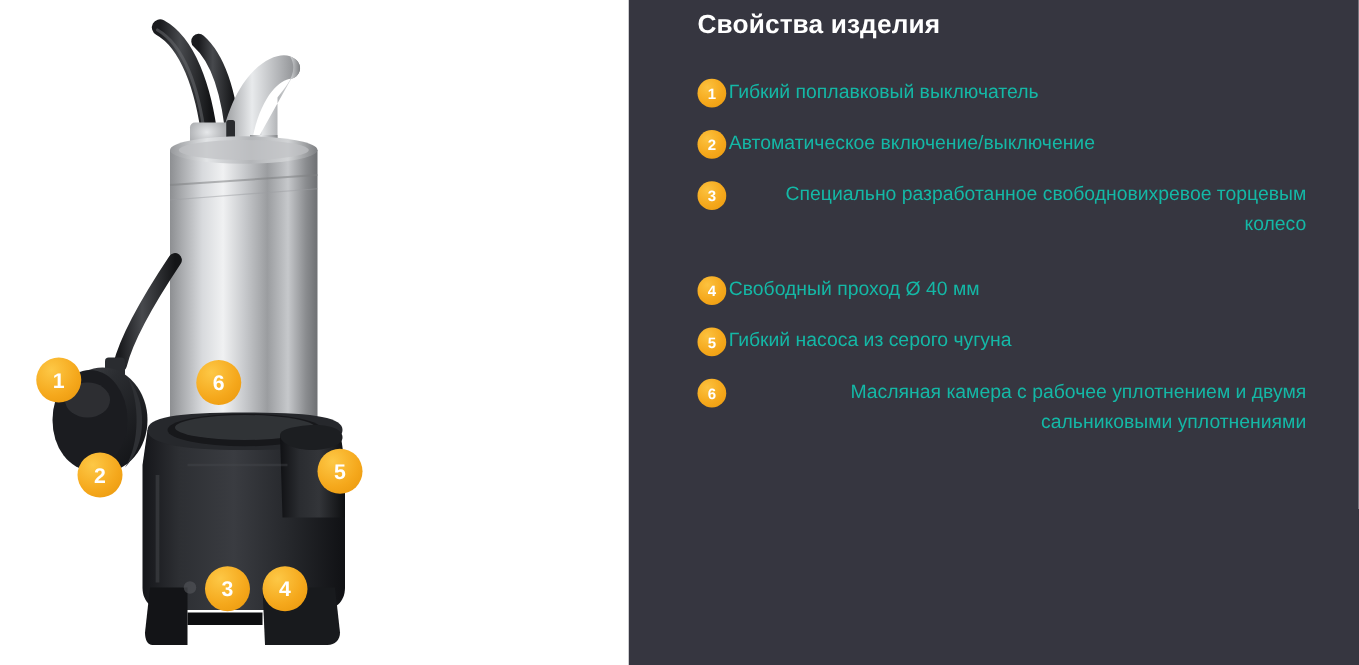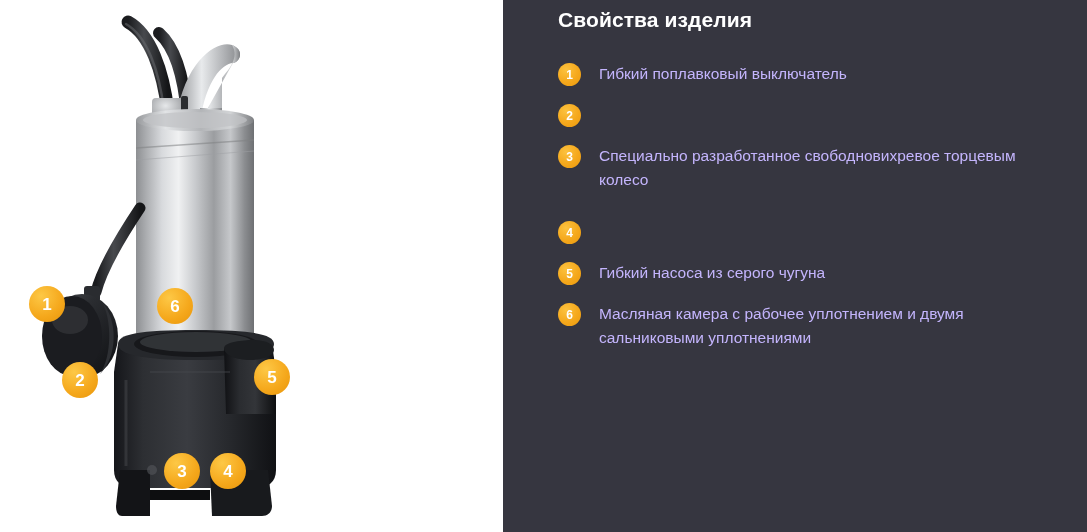--- a/index.html
+++ b/index.html
@@ -15,20 +15,21 @@
   .photo-pane{
     position:absolute;left:0;top:0;width:503px;height:532px;
     background:#ffffff;overflow:hidden;
   }
   .pump{position:absolute;left:0;top:0;width:503px;height:532px;}
 
   
   .features-pane{
     position:absolute;left:503px;top:0;width:584px;height:532px;
     background:#363640;
+    text-align:right;
   }
   .panel-title{
     position:absolute;left:55px;top:8px;
     font-size:21px;font-weight:bold;color:#ffffff;
     letter-spacing:.1px;white-space:nowrap;
   }
   .feature-list{
     position:absolute;left:55px;top:62px;right:18px;
   }
   .feature-row{
@@ -39,22 +40,22 @@
   .badge{
     flex:0 0 auto;
     width:23px;height:23px;border-radius:50%;
     background:#f5a81c;
     background:radial-gradient(circle at 35% 30%, #fcc23f 0%, #f5a81c 55%, #eb9a0d 100%);
     color:#ffffff;font-size:12px;font-weight:bold;
     display:flex;align-items:center;justify-content:center;
     line-height:1;margin-top:1px;
   }
   .feature-text{
-    margin-left:18px;
-    color:#c4b5fd;font-size:15.5px;line-height:24px;
+    margin-left:2px;
+    color:#14b8a6;font-size:15.5px;line-height:24px;
     max-width:462px;
   }
 
   
   .callout{
     position:absolute;
     width:36px;height:36px;border-radius:50%;
     background:#f5a81c;
     background:radial-gradient(circle at 34% 28%, #fdc846 0%, #f5a81c 58%, #e8950a 100%);
     color:#ffffff;font-size:17px;font-weight:bold;
@@ -214,29 +215,31 @@
 
     <div class="feature-list">
 
       <div class="feature-row">
         <div class="badge">1</div>
         <div class="feature-text">Гибкий поплавковый выключатель</div>
       </div>
 
       <div class="feature-row">
         <div class="badge">2</div>
+        <div class="feature-text">Автоматическое включение/выключение</div>
       </div>
 
       <div class="feature-row gap-extra">
         <div class="badge">3</div>
         <div class="feature-text">Специально разработанное свободновихревое торцевым колесо</div>
       </div>
 
       <div class="feature-row">
         <div class="badge">4</div>
+        <div class="feature-text">Свободный проход Ø 40 мм</div>
       </div>
 
       <div class="feature-row">
         <div class="badge">5</div>
         <div class="feature-text">Гибкий насоса из серого чугуна</div>
       </div>
 
       <div class="feature-row">
         <div class="badge">6</div>
         <div class="feature-text">Масляная камера с рабочее уплотнением и двумя сальниковыми уплотнениями</div>

